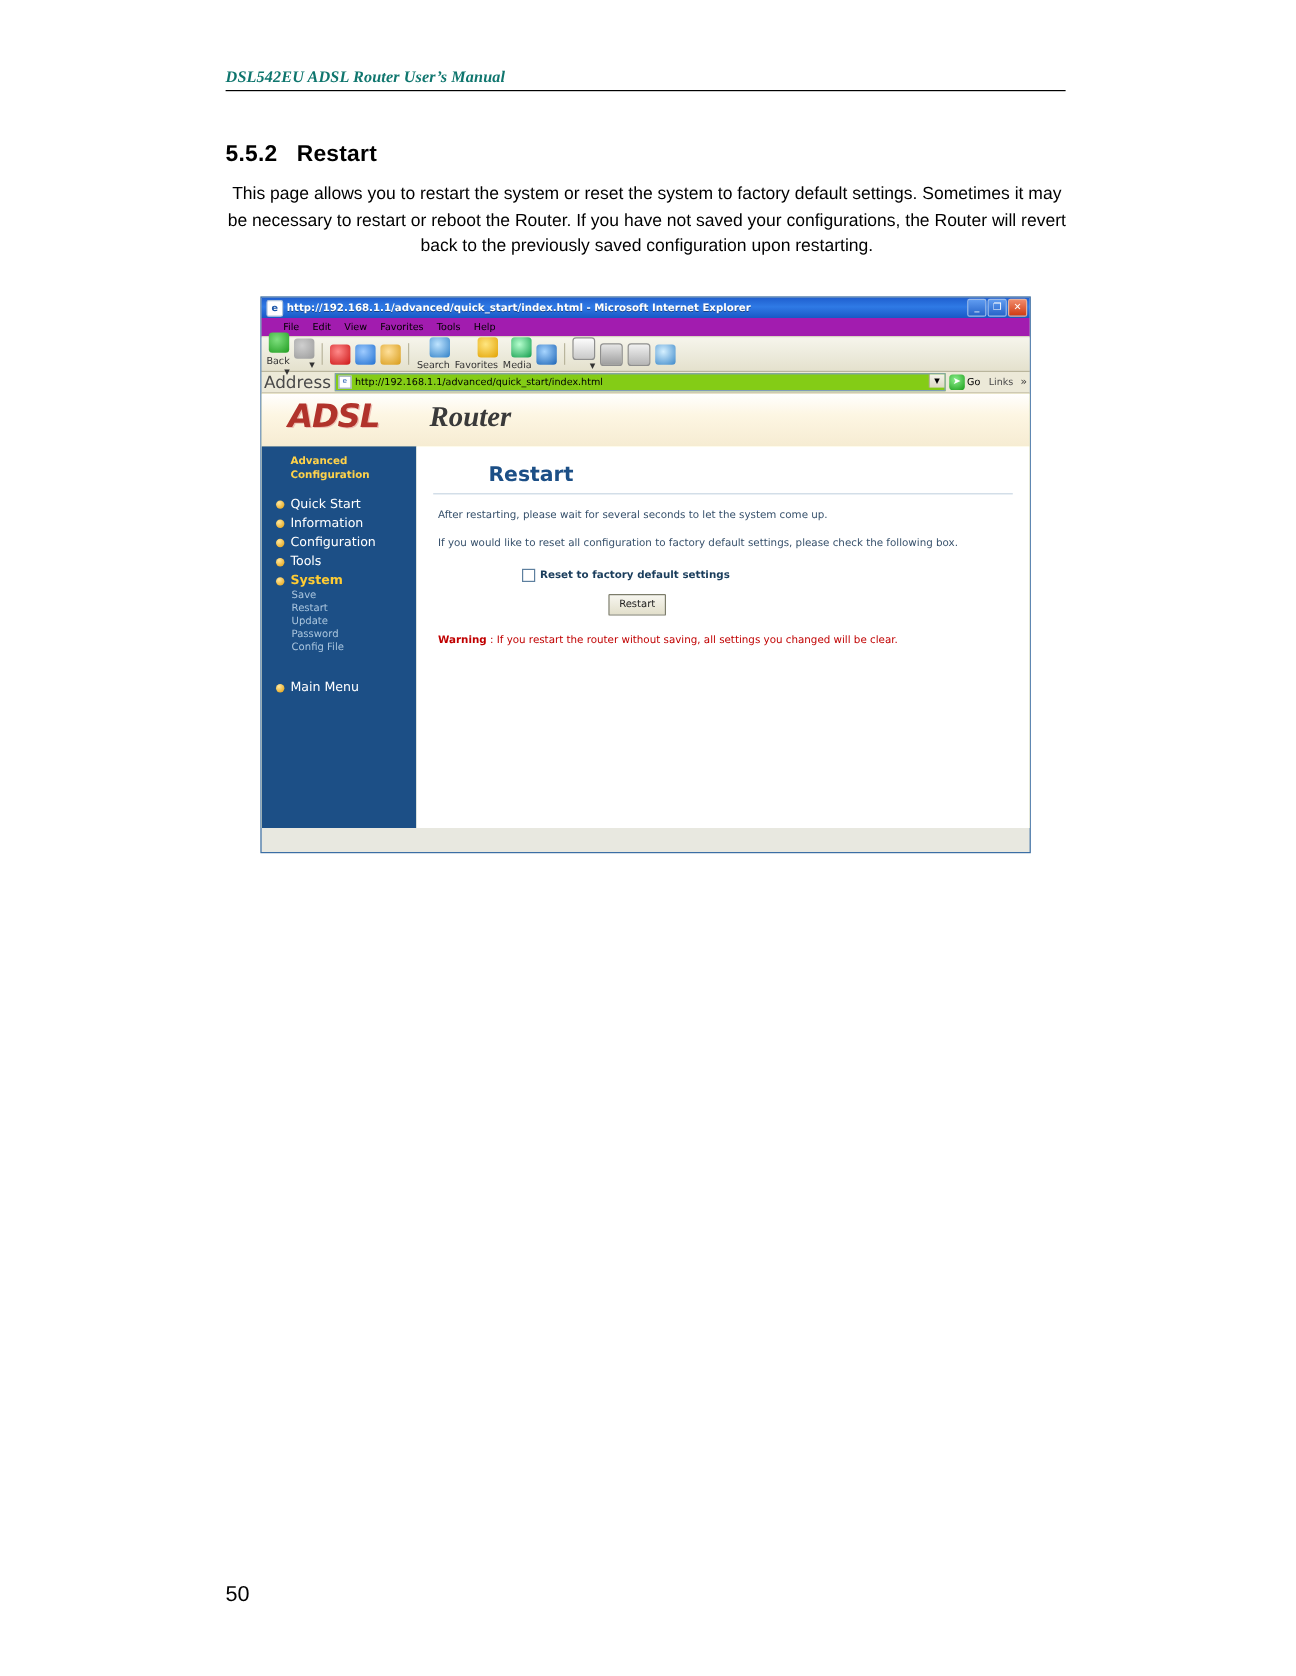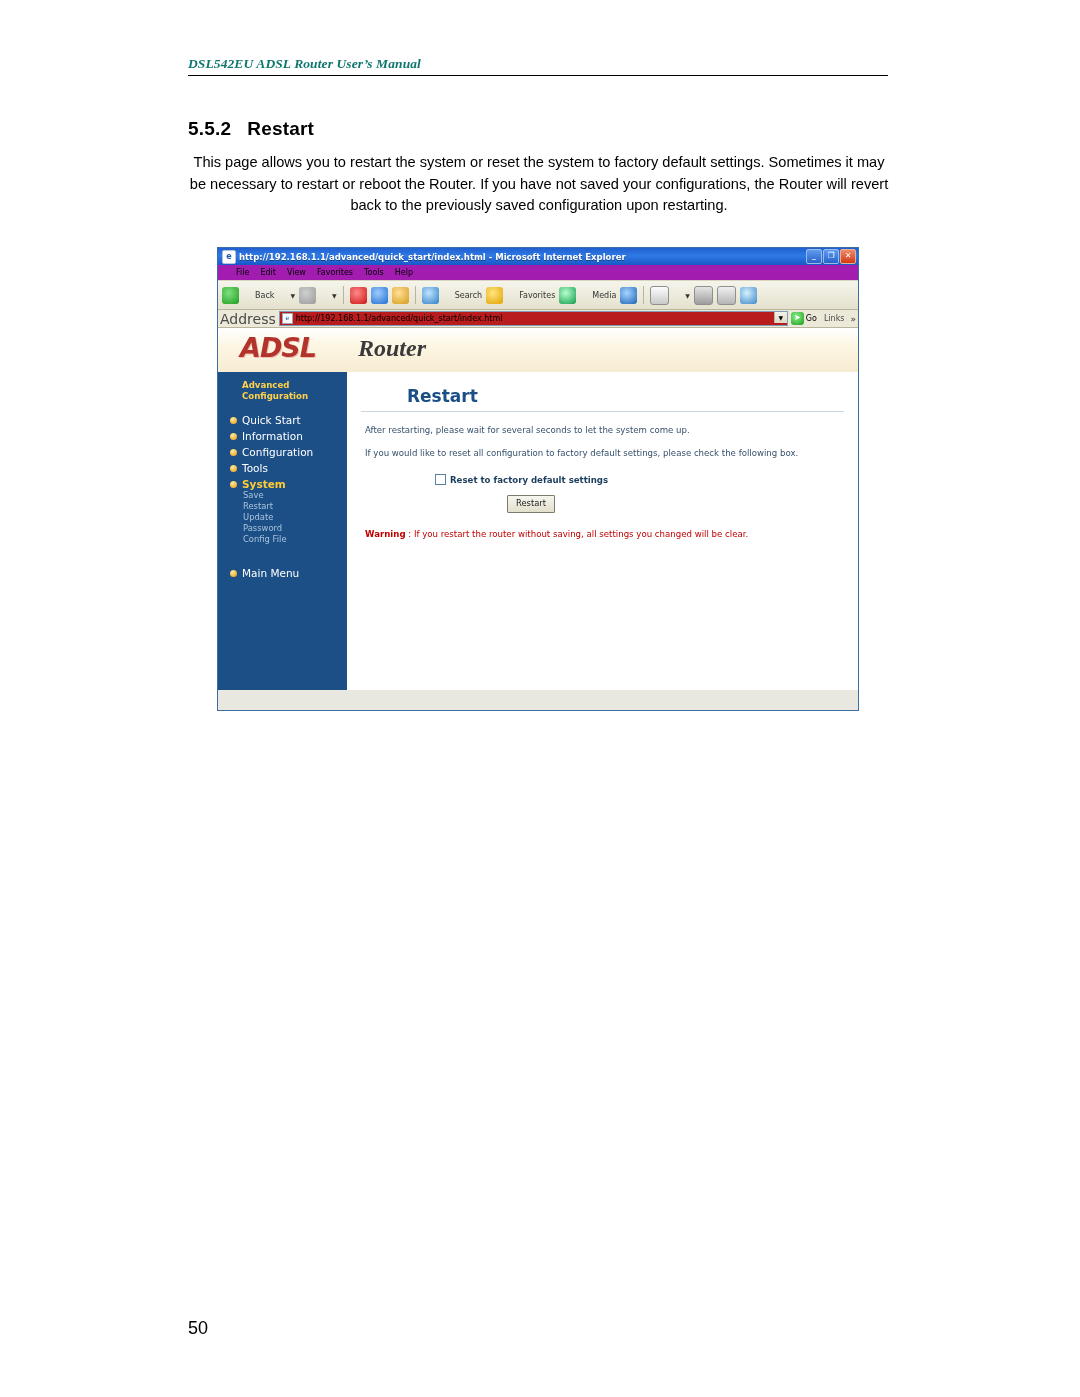--- a/index.html
+++ b/index.html
@@ -149,24 +149,25 @@
     background: linear-gradient(to bottom,#f6f5ec,#e4e1cd);
     display: flex;
     align-items: center;
     padding-left: 4px;
     gap: 4px;
     border-bottom: 1px solid #b9b59c;
     position: relative;
   }
   .tb-item {
     display: flex;
-    align-items: center;
-    gap: 16px;
+    align-items: flex-end;
+    gap: 2px;
     font-size: 8px;
     color: #333;
+    flex-direction: column;
   }
   .tb-ico {
     width: 17px; height: 17px;
     border-radius: 3px;
     display: inline-block;
     position: relative;
   }
   .ico-back  { background: radial-gradient(circle at 40% 35%, #7fe07f, #1f9c1f); }
   .ico-fwd   { background: radial-gradient(circle at 40% 35%, #cfcfcf, #9a9a9a); }
   .ico-stop  { background: radial-gradient(circle at 40% 35%, #ff8a8a, #cc1414); }
@@ -194,21 +195,21 @@
     display: flex;
     align-items: center;
     padding: 0 2px;
     gap: 3px;
     border-bottom: 1px solid #b9b59c;
   }
   .addrbar .lbl { font-size: 14px; color: #4a4a4a; }
   .addr-input {
     flex: 1;
     height: 13px;
-    background: #b91c1c;
+    background: #84cc16;
     border: 1px solid #7f9db9;
     display: flex;
     align-items: center;
     font-size: 8px;
     padding-left: 2px;
     gap: 3px;
     position: relative;
   }
   .addr-input .ie-small {
     width: 9px; height: 9px;

